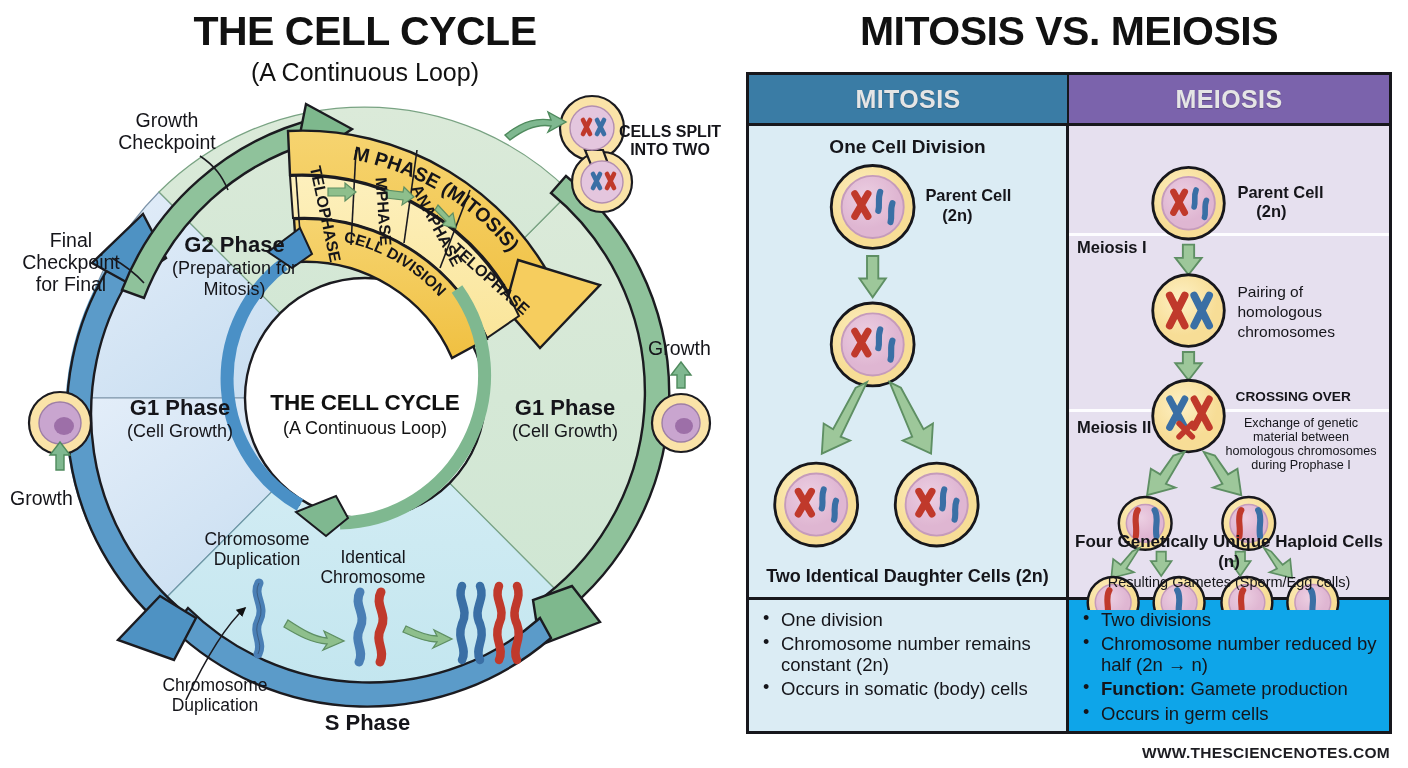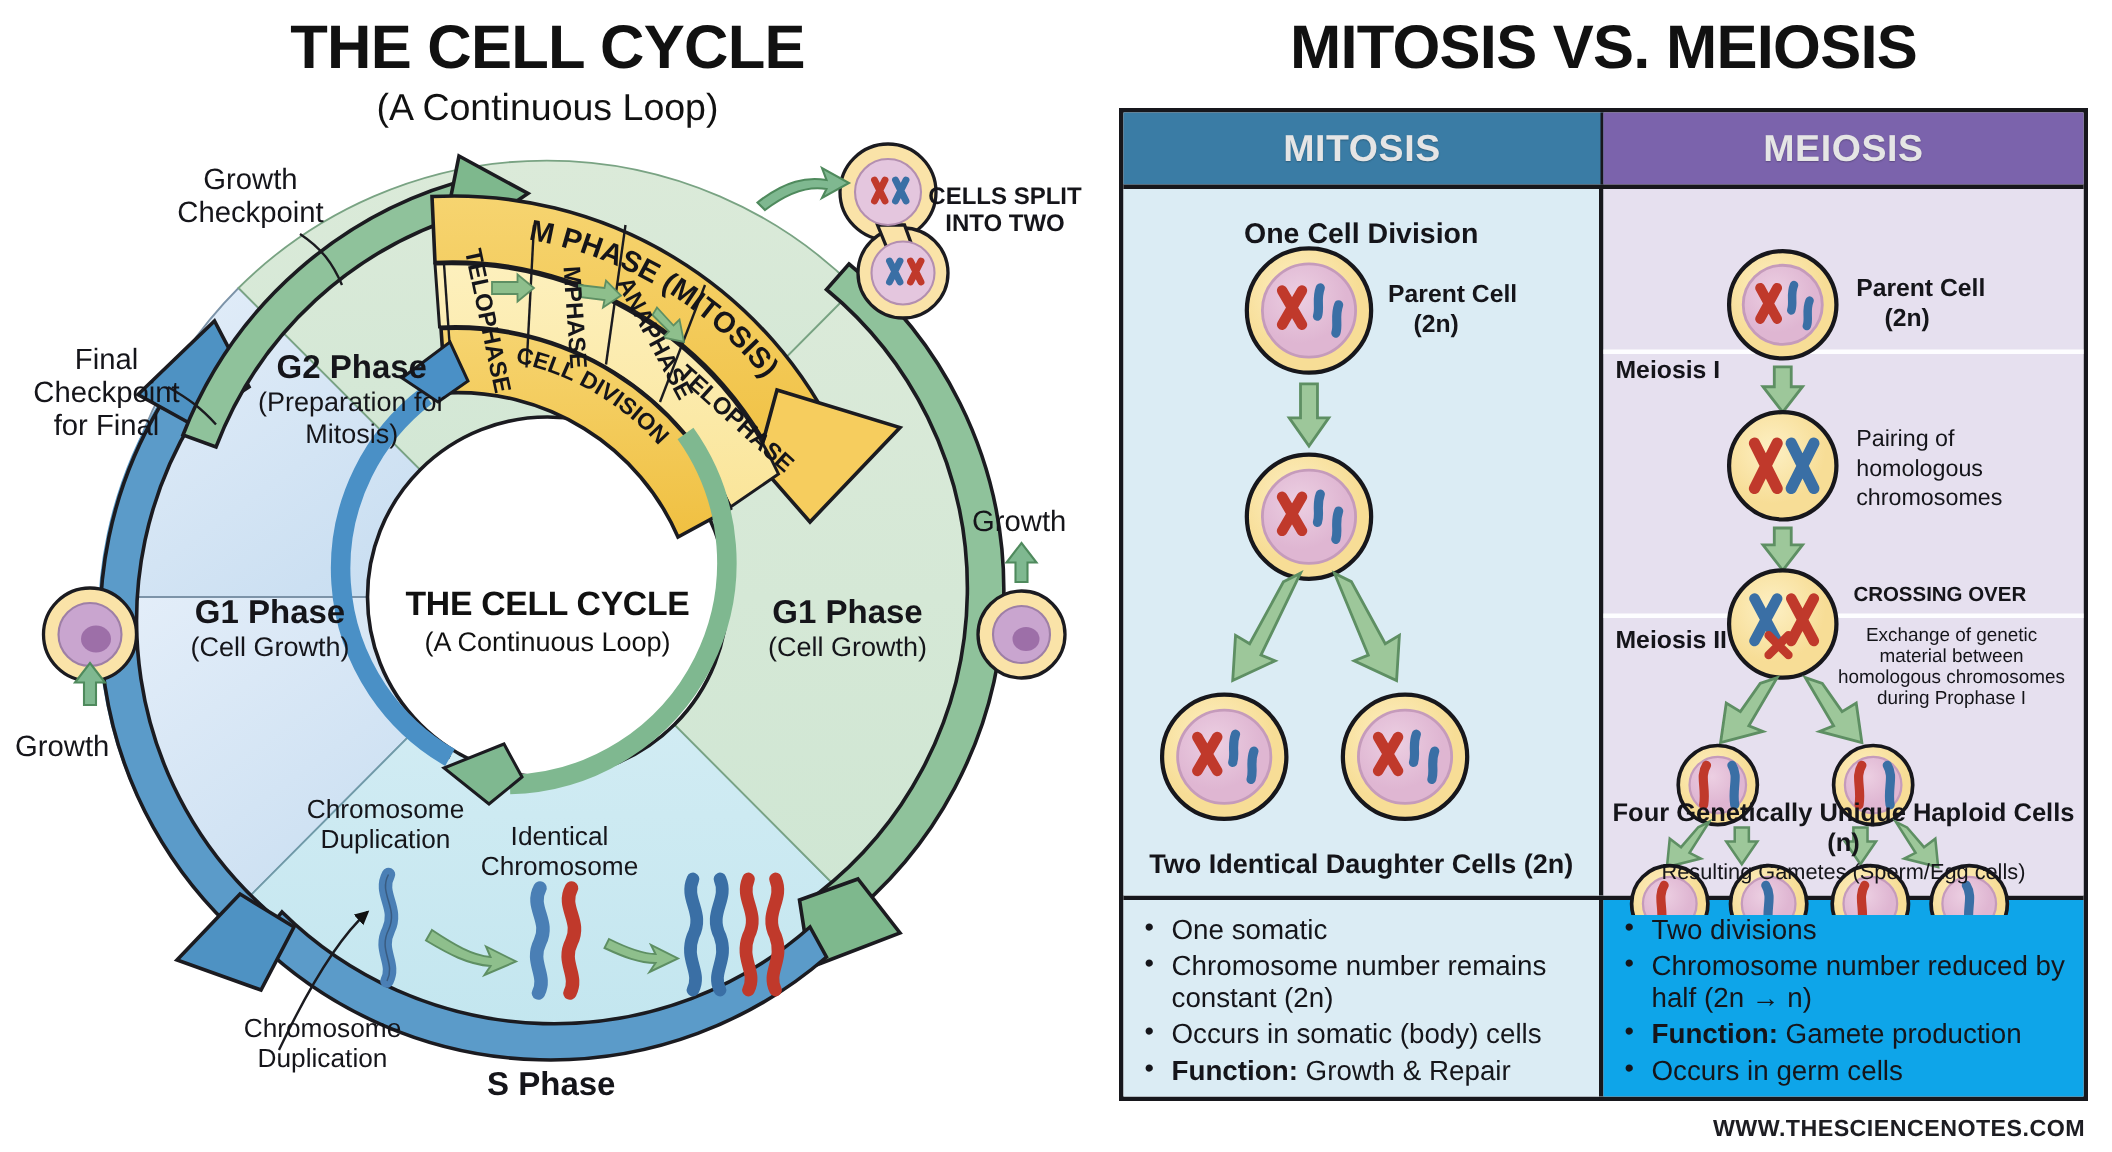--- a/index.html
+++ b/index.html
@@ -335,21 +335,21 @@
     <div class="cmp-table">
 
       <div class="cmp-head">
         <div class="head-mitosis">MITOSIS</div>
         <div class="head-meiosis">MEIOSIS</div>
       </div>
 
       <div class="cmp-body">
 
         <div class="col col-mitosis">
-          <div class="col-caption" style="top:20px;">One Cell Division</div>
+          <div class="col-caption" style="top:10px;">One Cell Division</div>
 
           <svg viewBox="0 0 318 480" style="position:absolute;left:0;top:32px;width:100%;height:452px;">
             <defs>
               <radialGradient id="cellOuter" cx="40%" cy="35%">
                 <stop offset="0%" stop-color="#fdf0c4"></stop>
                   <stop offset="100%" stop-color="#f7dd96"></stop>
               </radialGradient>
               <radialGradient id="cellNuc" cx="40%" cy="35%">
                 <stop offset="0%" stop-color="#eccfe2"></stop>
                   <stop offset="100%" stop-color="#dfb6d2"></stop>
@@ -501,24 +501,23 @@
           <div style="position:absolute;left:152px;top:290px;width:160px;font-size:12.6px;line-height:1.12;text-align:center;color:#15151a;">Exchange of genetic material between homologous chromosomes during Prophase I</div>
 
           <div class="col-caption" style="bottom:25px;font-size:17px;">Four Genetically Unique Haploid Cells (n)</div>
           <div class="col-caption small" style="bottom:7px;">Resulting Gametes (Sperm/Egg cells)</div>
         </div>
       </div>
 
       <div class="cmp-foot">
         <div class="foot-col foot-mitosis">
           <ul id="mitosis-bullets">
-              <li>One somatic</li>
+              <li>One division</li>
               <li>Chromosome number remains constant (2n)</li>
               <li>Occurs in somatic (body) cells</li>
-              <li><b>Function:</b> Growth &amp; Repair</li>
             </ul>
         </div>
         <div class="foot-col foot-meiosis">
           <ul id="meiosis-bullets">
               <li>Two divisions</li>
               <li>Chromosome number reduced by half (2n → n)</li>
               <li><b>Function:</b> Gamete production</li>
               <li>Occurs in germ cells</li>
             </ul>
         </div>

